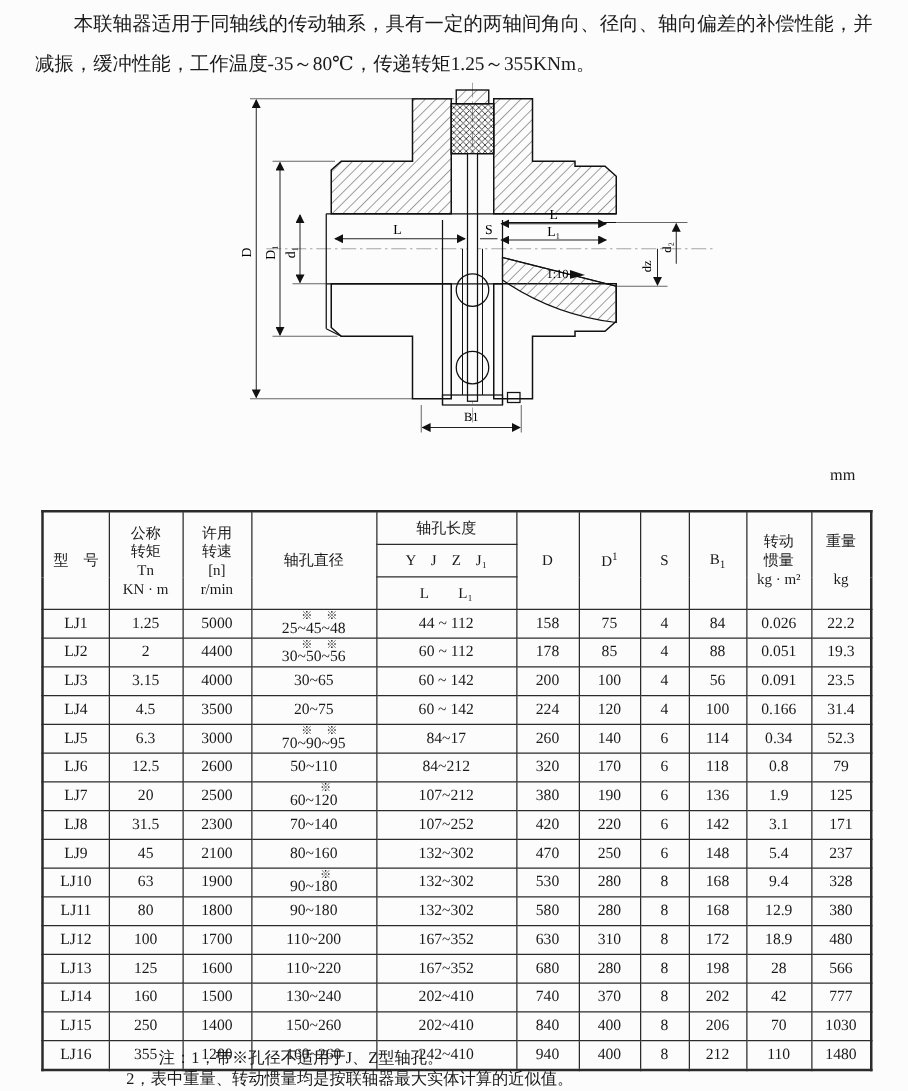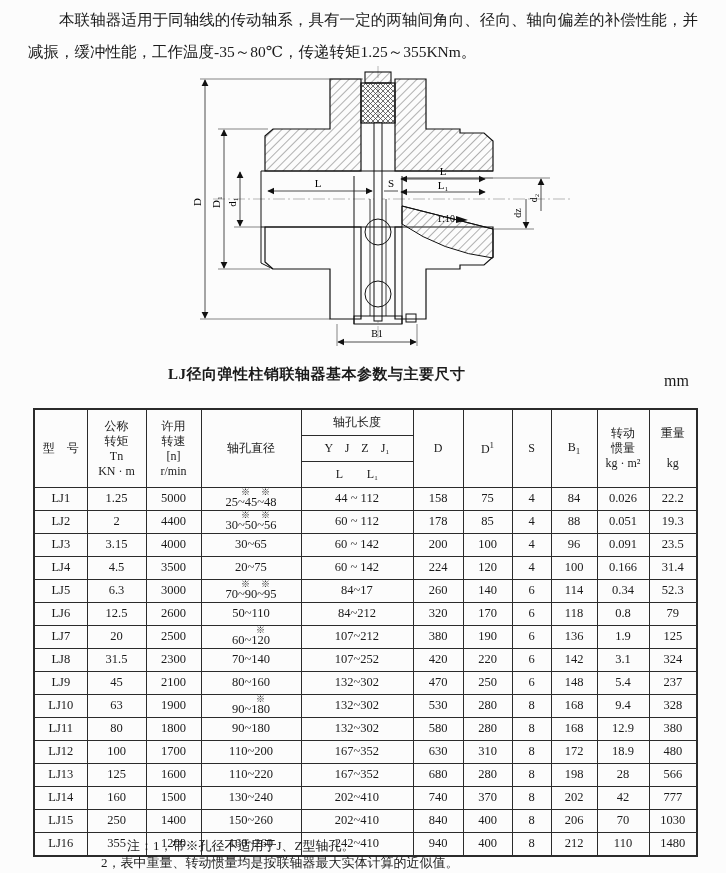--- a/index.html
+++ b/index.html
@@ -7,21 +7,21 @@
   .page{
     position:relative;width:726px;height:873px;background:#fcfcfc;
     font-family:"Liberation Serif","DejaVu Serif",serif;color:#1a1a1a;overflow:hidden;padding-left:20px;
   }
   .intro{
     position:absolute;left:28px;top:4px;width:670px;margin:0;
     font-size:15.5px;line-height:2.05;text-indent:2em;text-align:justify;
   }
   .drawing{position:absolute;left:158px;top:66px;width:435px;height:296px;}
   .caption{position:absolute;left:168px;top:365px;font-size:15px;font-weight:bold;letter-spacing:0.5px;}
-  .unit{position:absolute;left:664px;top:372px;font-size:16px;}
+  .unit{position:absolute;left:664px;top:372px;font-size:13px;}
   .tbl-wrap{position:absolute;left:33px;top:408px;}
   table.params{
     border-collapse:collapse;table-layout:fixed;width:663px;
     font-size:12.5px;background:#fcfcfc;
   }
   table.params th,table.params td{
     border:1px solid #2b2b2b;text-align:center;vertical-align:middle;
     padding:0;font-weight:normal;overflow:hidden;
   }
   table.params{border:2px solid #2b2b2b;}
@@ -123,21 +123,20 @@
       <line x1="368" y1="133" x2="368" y2="162" stroke="#222" stroke-width="0.8" marker-end="url(#ar)"></line>
       <text x="363" y="147" font-size="10" text-anchor="middle" transform="rotate(-90 363 147)">dz</text>
 
       <line x1="179" y1="258" x2="179" y2="280" stroke="#333" stroke-width="0.6"></line>
       <line x1="259" y1="258" x2="259" y2="280" stroke="#333" stroke-width="0.6"></line>
       <line x1="180" y1="276" x2="258" y2="276" stroke="#222" stroke-width="0.8" marker-start="url(#ar)" marker-end="url(#ar)"></line>
       <text x="219" y="271" font-size="10" text-anchor="middle">B1</text>
     </svg>
   </div>
 
-  <div class="caption">LJ径向弹性柱销联轴器基本参数与主要尺寸</div>
   <div class="unit">mm</div>
 
   <div class="tbl-wrap">
     <table class="params">
       <colgroup>
         <col style="width:53px">
           <col style="width:59px">
           <col style="width:55px">
         <col style="width:100px">
           <col style="width:112px">
@@ -214,21 +213,21 @@
           </tr>
           <tr>
             <td>LJ3</td>
             <td>3.15</td>
             <td>4000</td>
             <td>30~65</td>
             <td>60 ~ 142</td>
             <td>200</td>
             <td>100</td>
             <td>4</td>
-            <td>96</td>
+            <td>56</td>
             <td>0.091</td>
             <td>23.5</td>
           </tr>
           <tr>
             <td>LJ4</td>
             <td>4.5</td>
             <td>3500</td>
             <td>20~75</td>
             <td>60 ~ 142</td>
             <td>224</td>
@@ -287,21 +286,21 @@
             <td>LJ8</td>
             <td>31.5</td>
             <td>2300</td>
             <td>70~140</td>
             <td>107~252</td>
             <td>420</td>
             <td>220</td>
             <td>6</td>
             <td>142</td>
             <td>3.1</td>
-            <td>324</td>
+            <td>171</td>
           </tr>
           <tr>
             <td>LJ9</td>
             <td>45</td>
             <td>2100</td>
             <td>80~160</td>
             <td>132~302</td>
             <td>470</td>
             <td>250</td>
             <td>6</td>

